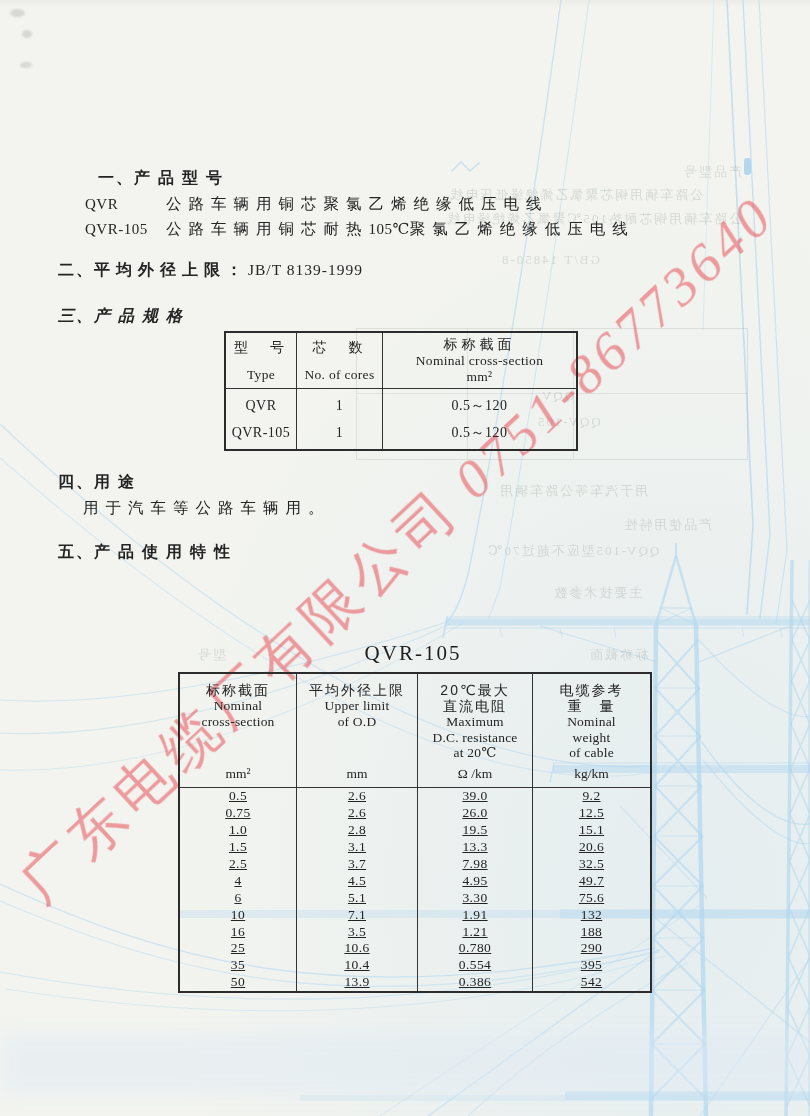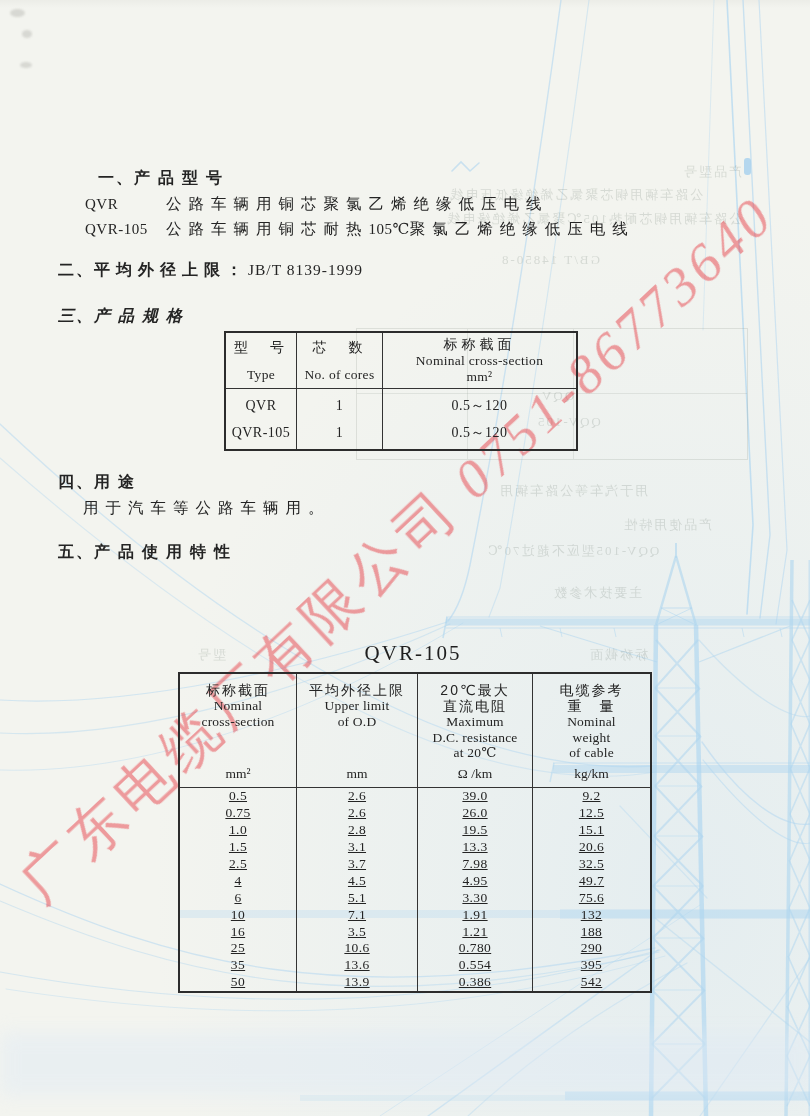--- a/index.html
+++ b/index.html
@@ -291,21 +291,21 @@
       <div class="bcell c3">132</div>
       <div class="bcell c0">16</div>
       <div class="bcell c1">3.5</div>
       <div class="bcell c2">1.21</div>
       <div class="bcell c3">188</div>
       <div class="bcell c0">25</div>
       <div class="bcell c1">10.6</div>
       <div class="bcell c2">0.780</div>
       <div class="bcell c3">290</div>
       <div class="bcell c0">35</div>
-      <div class="bcell c1">13.6</div>
+      <div class="bcell c1">10.4</div>
       <div class="bcell c2">0.554</div>
       <div class="bcell c3">395</div>
       <div class="bcell c0">50</div>
       <div class="bcell c1">13.9</div>
       <div class="bcell c2">0.386</div>
       <div class="bcell c3">542</div>
     </div>
 
 </div>
 

